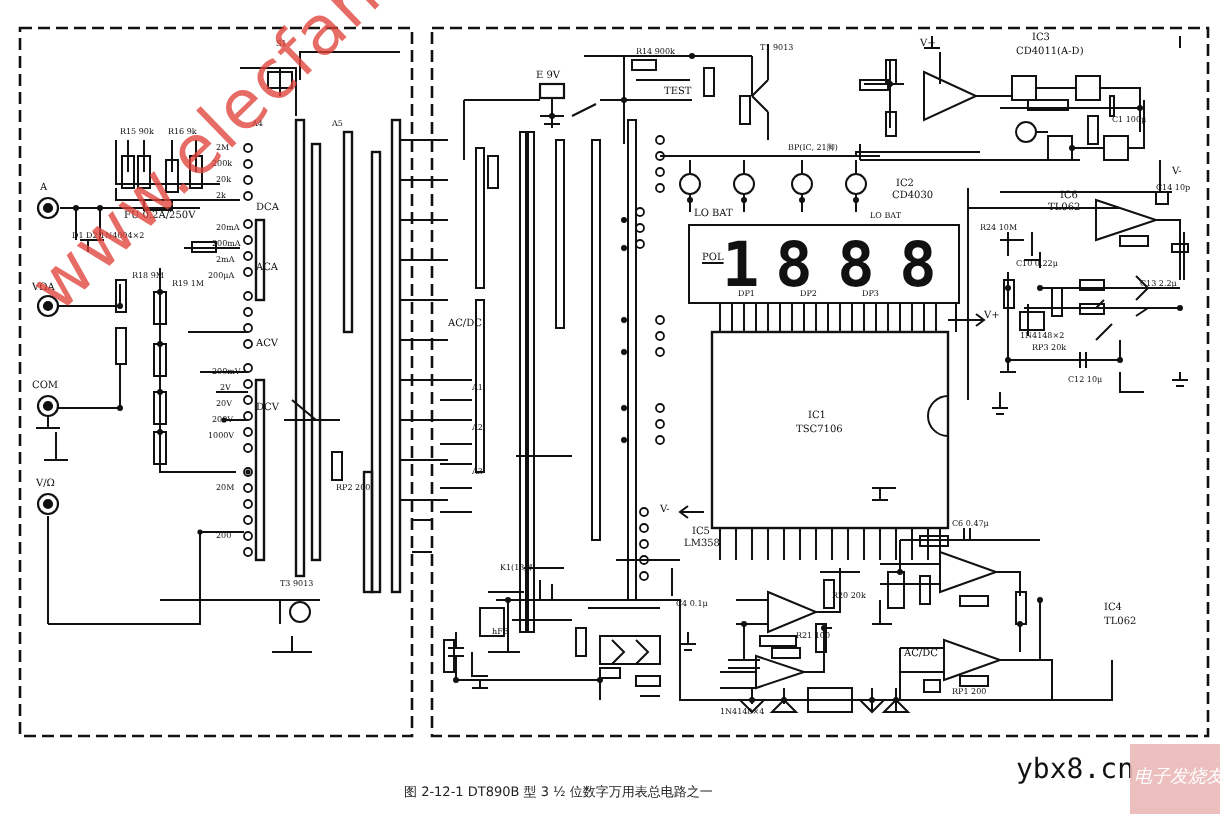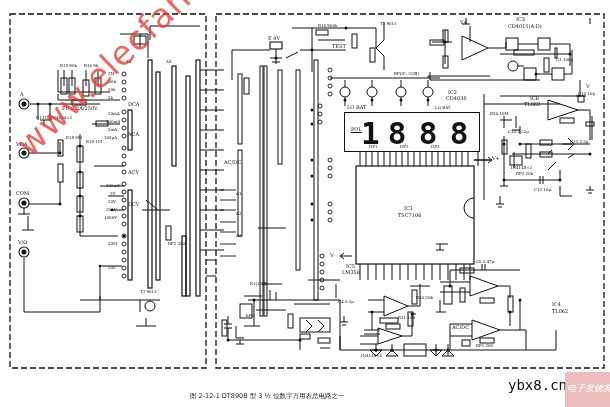--- a/index.html
+++ b/index.html
@@ -2,21 +2,21 @@
 <html><head>
 <meta charset="utf-8">
 <style>
   html,body{margin:0;padding:0;background:#fff;}
   body{width:610px;height:407px;position:relative;overflow:hidden;font-family:"DejaVu Serif",serif;color:#111;}
   #schem{position:absolute;left:0;top:0;width:610px;height:407px;}
   .lbl{position:absolute;font-size:5px;line-height:5px;white-space:nowrap;color:#111;font-family:"DejaVu Serif",serif;}
   .lbl.s{font-size:4px;line-height:4px;}
   .lcd{position:absolute;left:344px;top:112px;width:134px;height:38px;border:1px solid #111;background:#fff;}
   .digit{position:absolute;top:6px;width:20px;height:28px;font-family:"DejaVu Sans Mono",monospace;font-size:31px;line-height:28px;color:#111;font-weight:bold;text-align:center;letter-spacing:0;}
-  .caption{position:absolute;left:190px;top:392px;font-size:6.5px;font-family:"DejaVu Sans",sans-serif;color:#222;white-space:nowrap;}
+  .caption{position:absolute;left:202px;top:392px;font-size:6.5px;font-family:"DejaVu Sans",sans-serif;color:#222;white-space:nowrap;}
   .wm-url{position:absolute;left:508px;top:377px;font-family:"DejaVu Sans Mono",monospace;font-size:14px;color:#111;}
   .wm-box{position:absolute;left:565px;top:372px;width:45px;height:35px;background:#e9b5b3;opacity:.85;overflow:hidden;}
   .wm-box span{position:absolute;left:2px;top:10px;font-size:9px;color:#fff;font-family:"DejaVu Sans",sans-serif;white-space:nowrap;font-style:italic;}
   .diag-wm{position:absolute;left:8px;top:135px;transform:rotate(-44deg);transform-origin:0 0;font-family:"DejaVu Sans",sans-serif;font-size:34px;color:#e0433a;opacity:.78;white-space:nowrap;letter-spacing:1px;}
 </style>
 </head>
 <body>
 
 <svg id="schem" viewBox="0 0 610 407" xmlns="http://www.w3.org/2000/svg">
   <g fill="none" stroke="#111" stroke-width="1">

